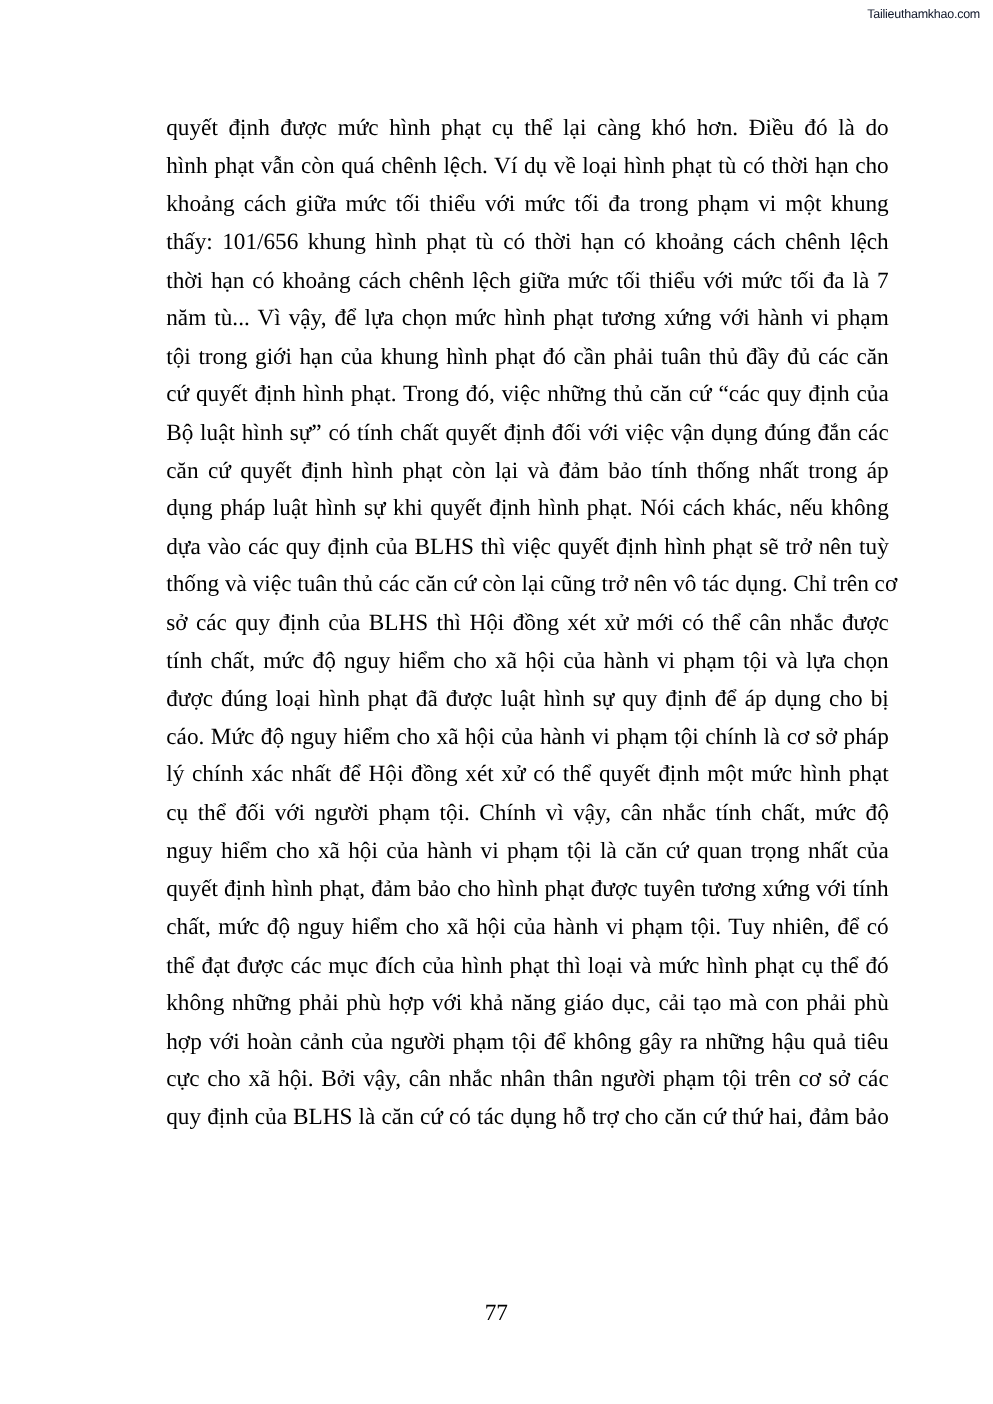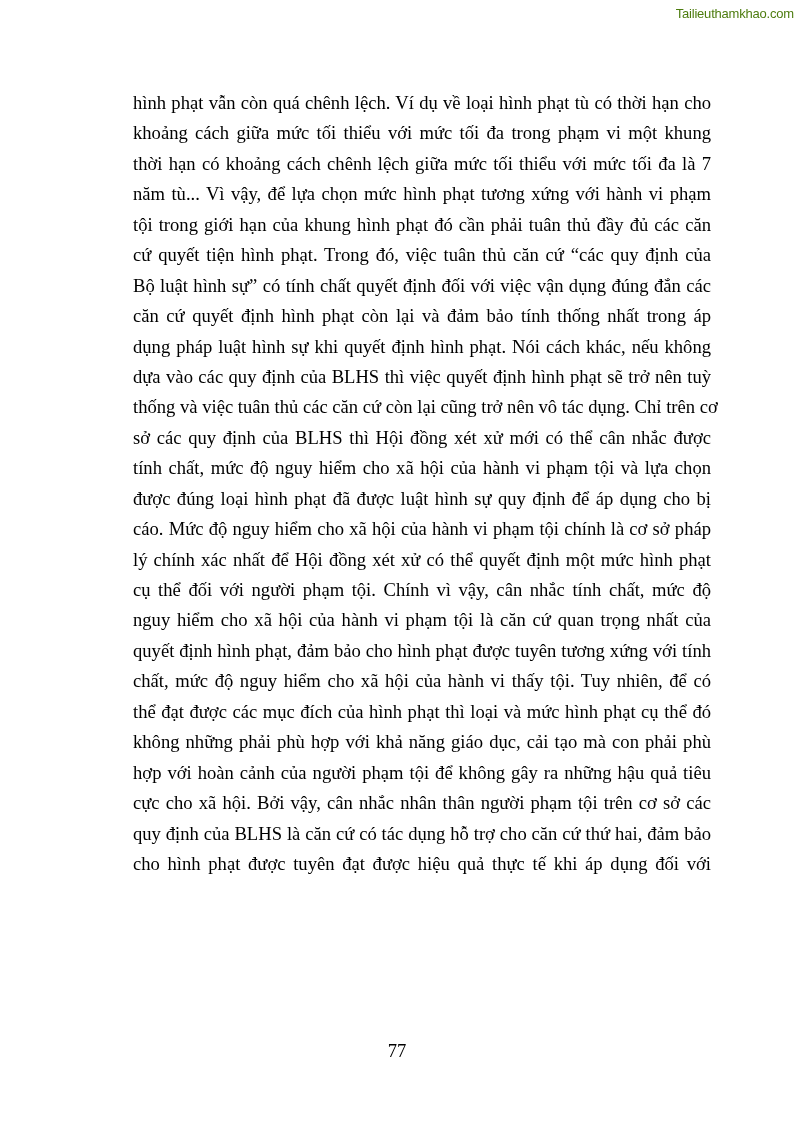--- a/index.html
+++ b/index.html
@@ -11,24 +11,24 @@
       width: 794px;
       height: 1123px;
       position: relative;
       overflow: hidden;
       font-family: "Liberation Serif", "DejaVu Serif", serif;
       color: #000000;
     }
     .watermark {
       position: absolute;
       top: 6px;
-      right: 0;
+      right: 10px;
       font-family: "Liberation Sans", "DejaVu Sans", sans-serif;
-      font-size: 13px;
-      color: #4d7c0f;
+      font-size: 10px;
+      color: #0f172a;
       letter-spacing: -0.2px;
     }
     .page-body {
       position: absolute;
       left: 133px;
       top: 88px;
       width: 578px;
     }
     .line {
       display: block;
@@ -50,41 +50,42 @@
       text-align: center;
       font-size: 18.6px;
     }
   </style>
 </head>
 <body>
 
 <div class="watermark">Tailieuthamkhao.com</div>
 
 <div class="page-body">
+  <span class="line">quyết định được mức hình phạt cụ thể lại càng khó hơn. Điều đó là do</span>
   <span class="line">hình phạt vẫn còn quá chênh lệch. Ví dụ về loại hình phạt tù có thời hạn cho</span>
   <span class="line">khoảng cách giữa mức tối thiểu với mức tối đa trong phạm vi một khung</span>
+  <span class="line">thấy: 101/656 khung hình phạt tù có thời hạn có khoảng cách chênh lệch</span>
   <span class="line">thời hạn có khoảng cách chênh lệch giữa mức tối thiểu với mức tối đa là 7</span>
   <span class="line">năm tù... Vì vậy, để lựa chọn mức hình phạt tương xứng với hành vi phạm</span>
   <span class="line">tội trong giới hạn của khung hình phạt đó cần phải tuân thủ đầy đủ các căn</span>
-  <span class="line">cứ quyết tiện hình phạt. Trong đó, việc tuân thủ căn cứ “các quy định của</span>
+  <span class="line">cứ quyết định hình phạt. Trong đó, việc những thủ căn cứ “các quy định của</span>
   <span class="line">Bộ luật hình sự” có tính chất quyết định đối với việc vận dụng đúng đắn các</span>
   <span class="line">căn cứ quyết định hình phạt còn lại và đảm bảo tính thống nhất trong áp</span>
   <span class="line">dụng pháp luật hình sự khi quyết định hình phạt. Nói cách khác, nếu không</span>
   <span class="line">dựa vào các quy định của BLHS thì việc quyết định hình phạt sẽ trở nên tuỳ</span>
   <span class="line">thống và việc tuân thủ các căn cứ còn lại cũng trở nên vô tác dụng. Chỉ trên cơ</span>
   <span class="line">sở các quy định của BLHS thì Hội đồng xét xử mới có thể cân nhắc được</span>
   <span class="line">tính chất, mức độ nguy hiểm cho xã hội của hành vi phạm tội và lựa chọn</span>
   <span class="line">được đúng loại hình phạt đã được luật hình sự quy định để áp dụng cho bị</span>
   <span class="line">cáo. Mức độ nguy hiểm cho xã hội của hành vi phạm tội chính là cơ sở pháp</span>
   <span class="line">lý chính xác nhất để Hội đồng xét xử có thể quyết định một mức hình phạt</span>
   <span class="line">cụ thể đối với người phạm tội. Chính vì vậy, cân nhắc tính chất, mức độ</span>
   <span class="line">nguy hiểm cho xã hội của hành vi phạm tội là căn cứ quan trọng nhất của</span>
   <span class="line">quyết định hình phạt, đảm bảo cho hình phạt được tuyên tương xứng với tính</span>
-  <span class="line">chất, mức độ nguy hiểm cho xã hội của hành vi thấy tội. Tuy nhiên, để có</span>
+  <span class="line">chất, mức độ nguy hiểm cho xã hội của hành vi phạm tội. Tuy nhiên, để có</span>
   <span class="line">thể đạt được các mục đích của hình phạt thì loại và mức hình phạt cụ thể đó</span>
   <span class="line">không những phải phù hợp với khả năng giáo dục, cải tạo mà con phải phù</span>
   <span class="line">hợp với hoàn cảnh của người phạm tội để không gây ra những hậu quả tiêu</span>
   <span class="line">cực cho xã hội. Bởi vậy, cân nhắc nhân thân người phạm tội trên cơ sở các</span>
   <span class="line">quy định của BLHS là căn cứ có tác dụng hỗ trợ cho căn cứ thứ hai, đảm bảo</span>
-  <span class="line last">cho hình phạt được tuyên đạt được hiệu quả thực tế khi áp dụng đối với</span>
 </div>
 
 <div class="page-number">77</div>
 
 </body></html>

